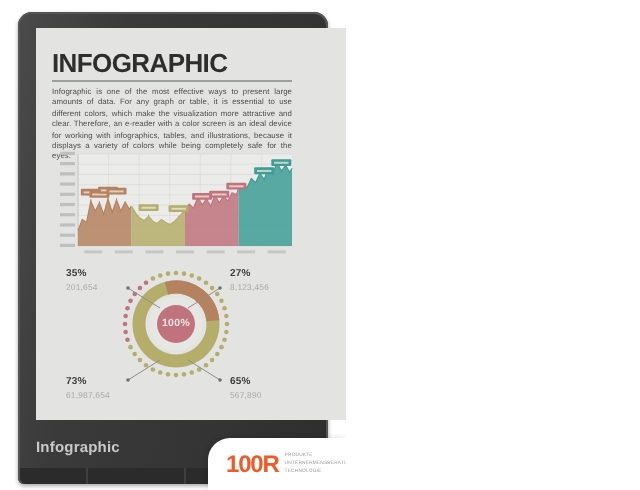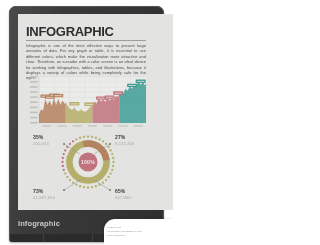--- a/index.html
+++ b/index.html
@@ -274,20 +274,21 @@
     </div>
 
     <div class="device-foot">
       <div class="foot-seam" style="left:33px;"></div>
       <div class="foot-seam" style="left:82px;"></div>
       <div class="foot-seam" style="left:118px;"></div>
     </div>
   </div>
 
   <div class="badge">
+    <div class="badge-logo">100R</div>
     <div class="badge-lines">
       <span>PRODUKTE</span>
       <span>UNTERNEHMENSBERATUNG</span>
       <span>TECHNOLOGIE</span>
     </div>
   </div>
 
 </div>
 
 </body></html>

